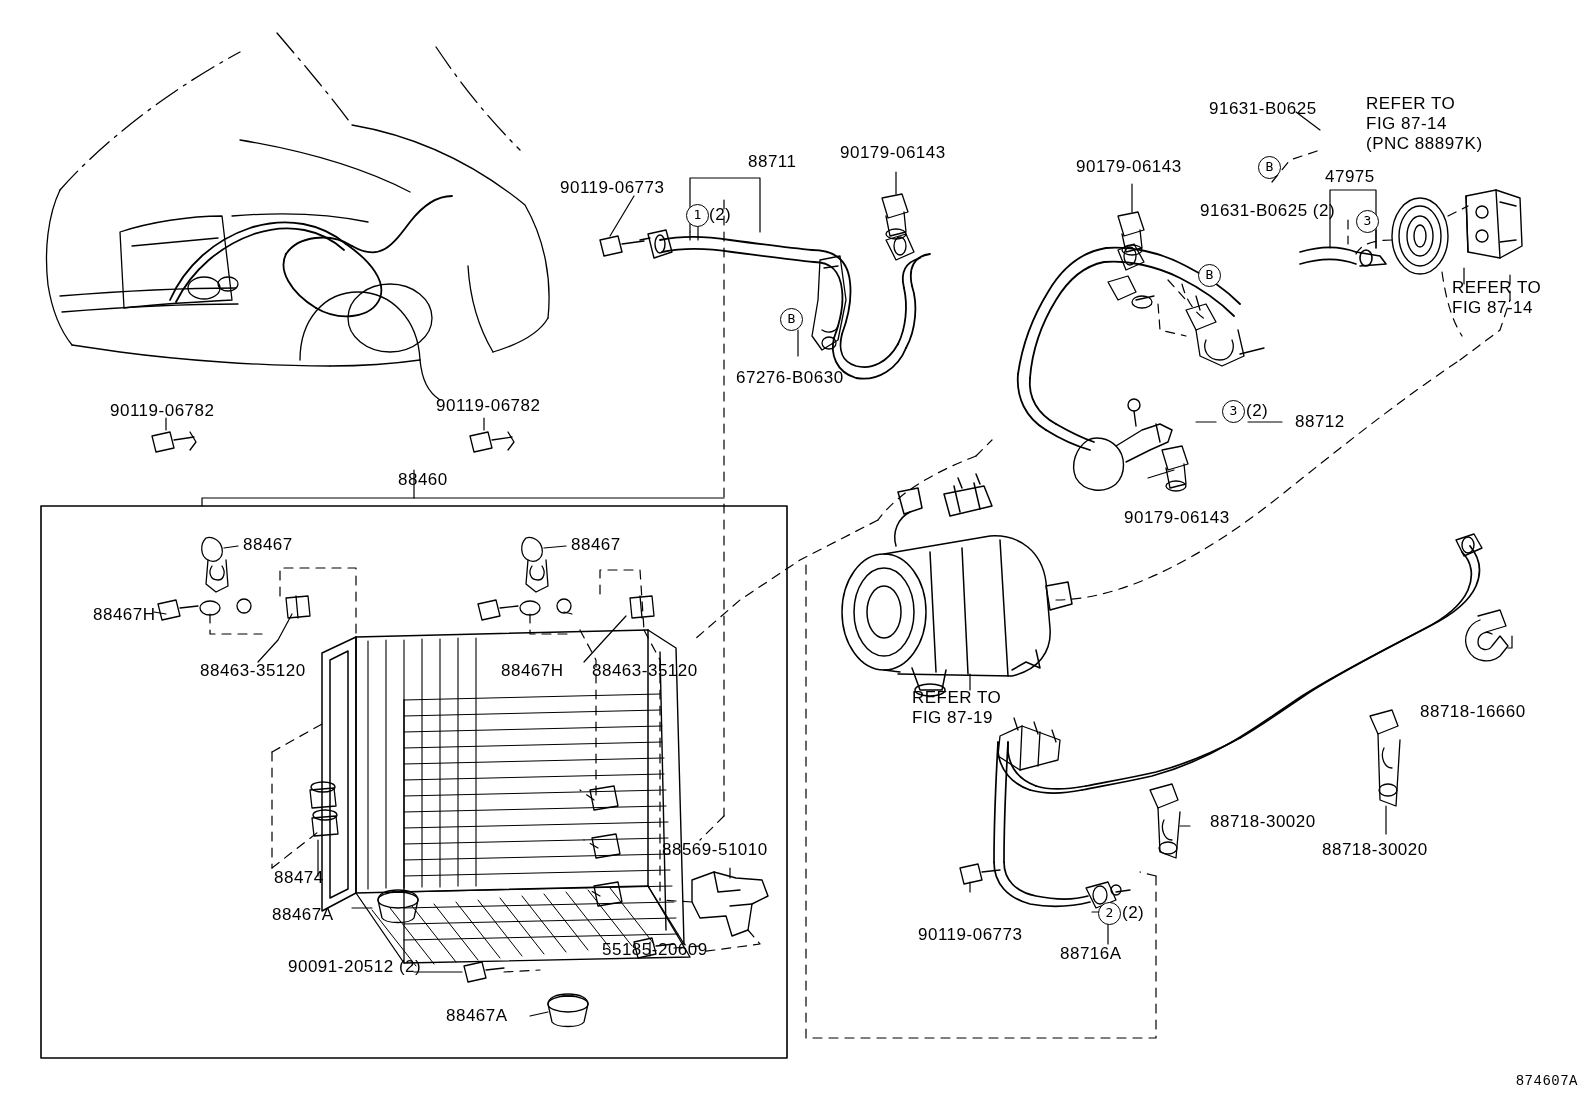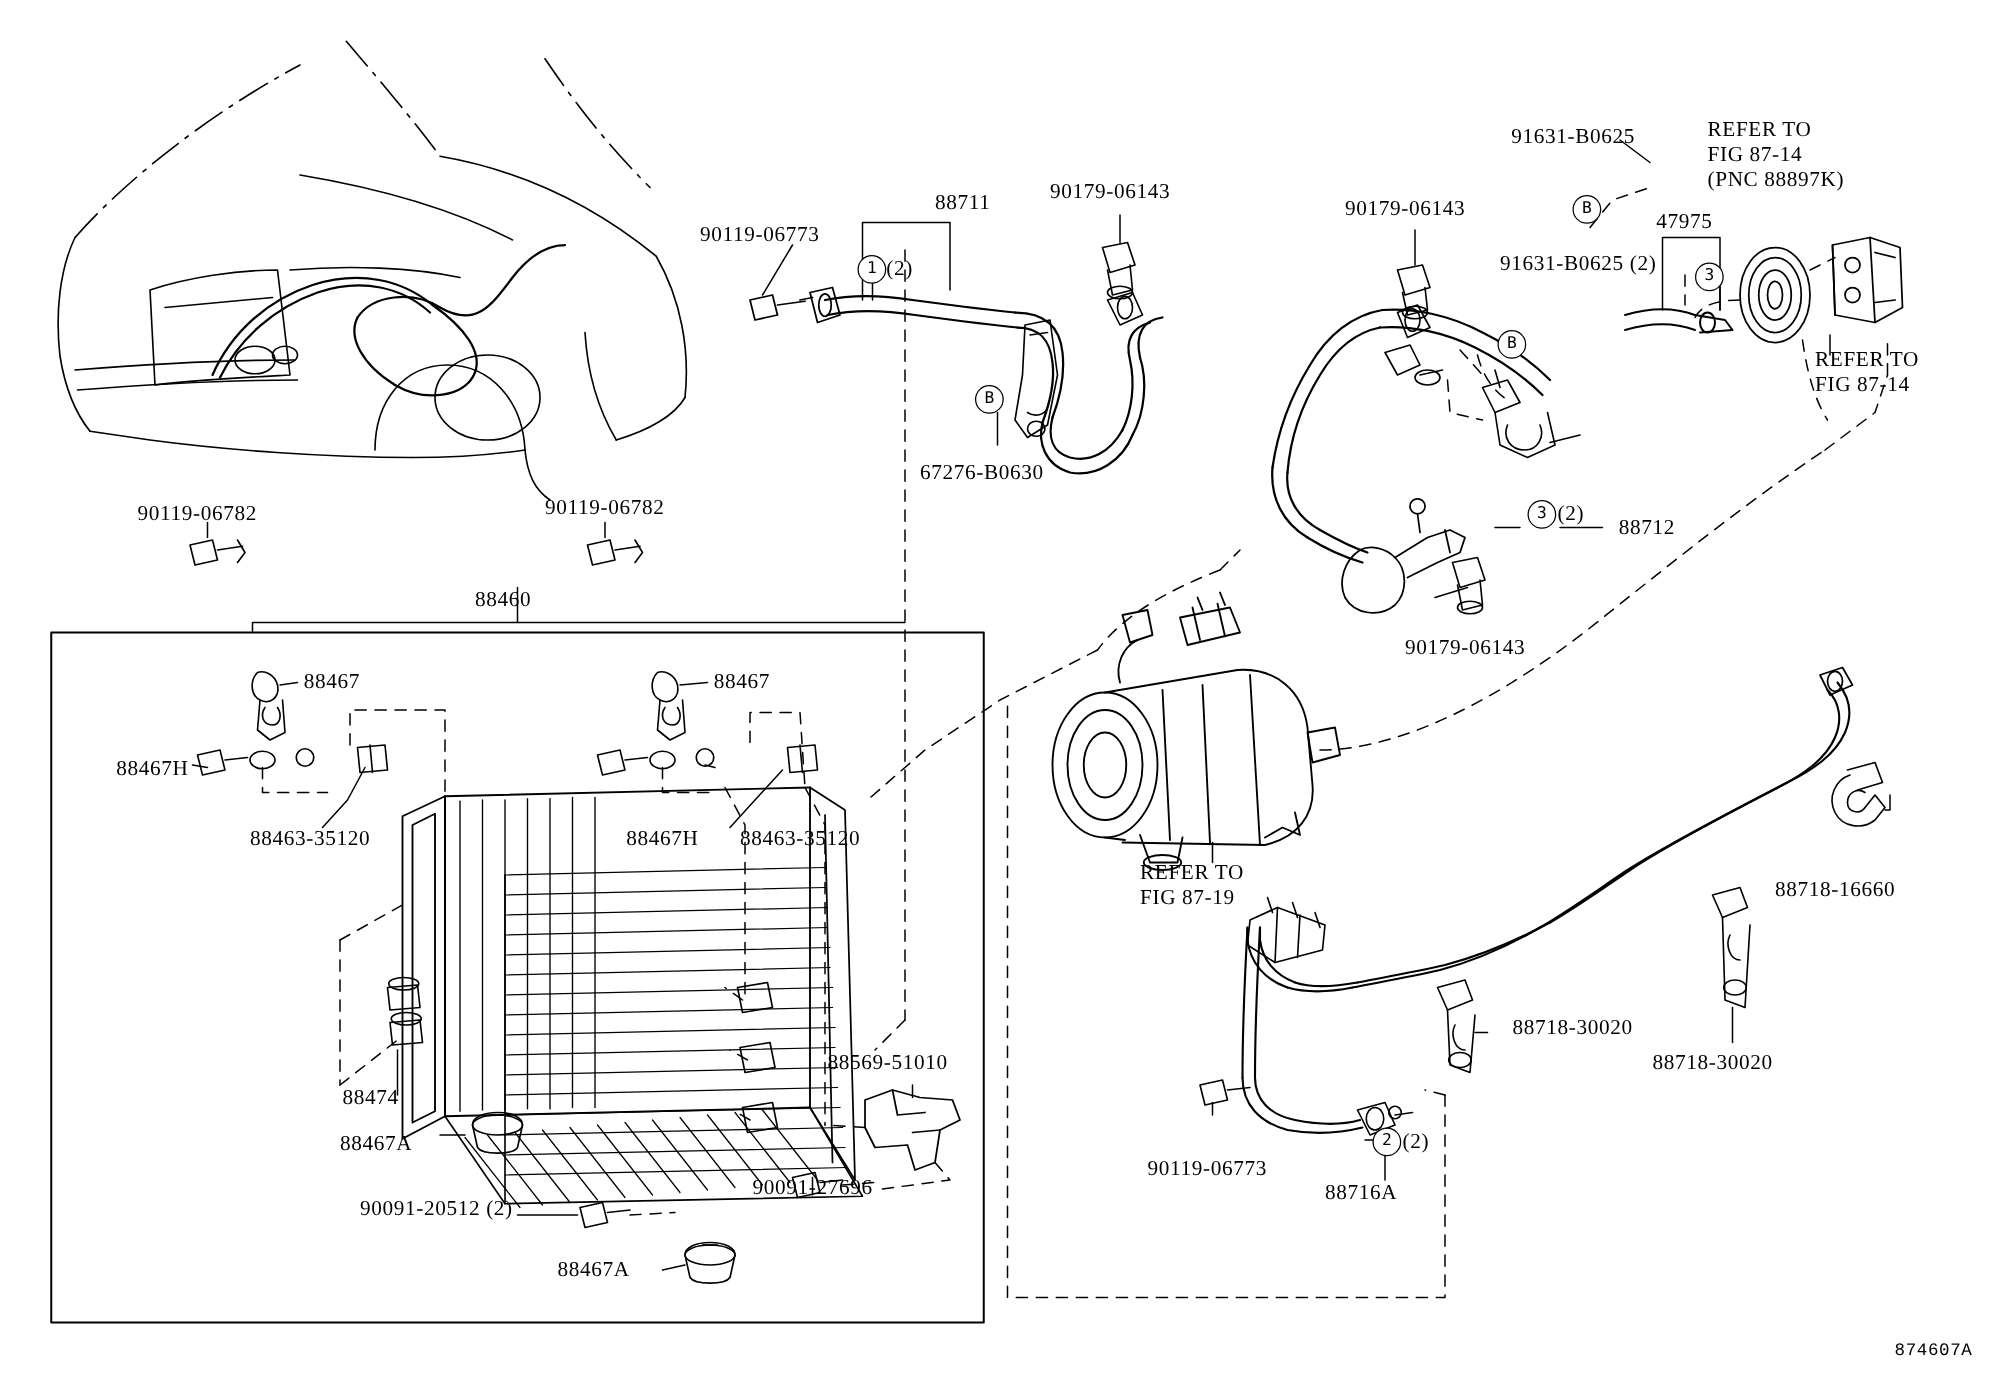--- a/index.html
+++ b/index.html
@@ -17,21 +17,21 @@
   }
   #svg-layer {
     position: absolute;
     left: 0;
     top: 0;
     width: 1592px;
     height: 1099px;
   }
   .lbl {
     position: absolute;
-    font-family: Liberation Serif, serif;
+    font-family: Liberation Sans, sans-serif;
     font-size: 17px;
     letter-spacing: 0.5px;
     color: #000000;
     white-space: pre;
     line-height: 1.18;
   }
   .circ {
     position: absolute;
     width: 21px;
     height: 21px;
@@ -548,32 +548,32 @@
   <div class="lbl" style="left:840px; top:143px;">90179-06143</div>
   <div class="lbl" style="left:1076px; top:157px;">90179-06143</div>
   <div class="lbl" style="left:1209px; top:99px;">91631-B0625</div>
   <div class="lbl" style="left:1200px; top:201px;">91631-B0625 (2)</div>
   <div class="lbl" style="left:1325px; top:167px;">47975</div>
   <div class="lbl" style="left:736px; top:368px;">67276-B0630</div>
   <div class="lbl" style="left:1295px; top:412px;">88712</div>
   <div class="lbl" style="left:1124px; top:508px;">90179-06143</div>
   <div class="lbl" style="left:110px; top:401px;">90119-06782</div>
   <div class="lbl" style="left:436px; top:396px;">90119-06782</div>
-  <div class="lbl" style="left:380px; top:470px;text-align:right;">88460</div>
+  <div class="lbl" style="left:398px; top:470px;text-align:right;">88460</div>
   <div class="lbl" style="left:243px; top:535px;">88467</div>
   <div class="lbl" style="left:571px; top:535px;">88467</div>
   <div class="lbl" style="left:93px; top:605px;">88467H</div>
   <div class="lbl" style="left:501px; top:661px;">88467H</div>
   <div class="lbl" style="left:200px; top:661px;">88463-35120</div>
   <div class="lbl" style="left:592px; top:661px;">88463-35120</div>
   <div class="lbl" style="left:274px; top:868px;">88474</div>
   <div class="lbl" style="left:272px; top:905px;">88467A</div>
   <div class="lbl" style="left:446px; top:1006px;">88467A</div>
   <div class="lbl" style="left:288px; top:957px;">90091-20512 (2)</div>
-  <div class="lbl" style="left:602px; top:940px;">90091-27696</div>
+  <div class="lbl" style="left:602px; top:940px;">55185-20609</div>
   <div class="lbl" style="left:662px; top:840px;">88569-51010</div>
   <div class="lbl" style="left:1420px; top:702px;text-align:right;">88718-16660</div>
   <div class="lbl" style="left:1210px; top:812px;">88718-30020</div>
   <div class="lbl" style="left:1322px; top:840px;">88718-30020</div>
   <div class="lbl" style="left:918px; top:925px;">90119-06773</div>
   <div class="lbl" style="left:1060px; top:944px;">88716A</div>
 
   <div class="lbl" style="left:1366px; top:94px;">REFER TO
 FIG 87-14
 (PNC 88897K)</div>

